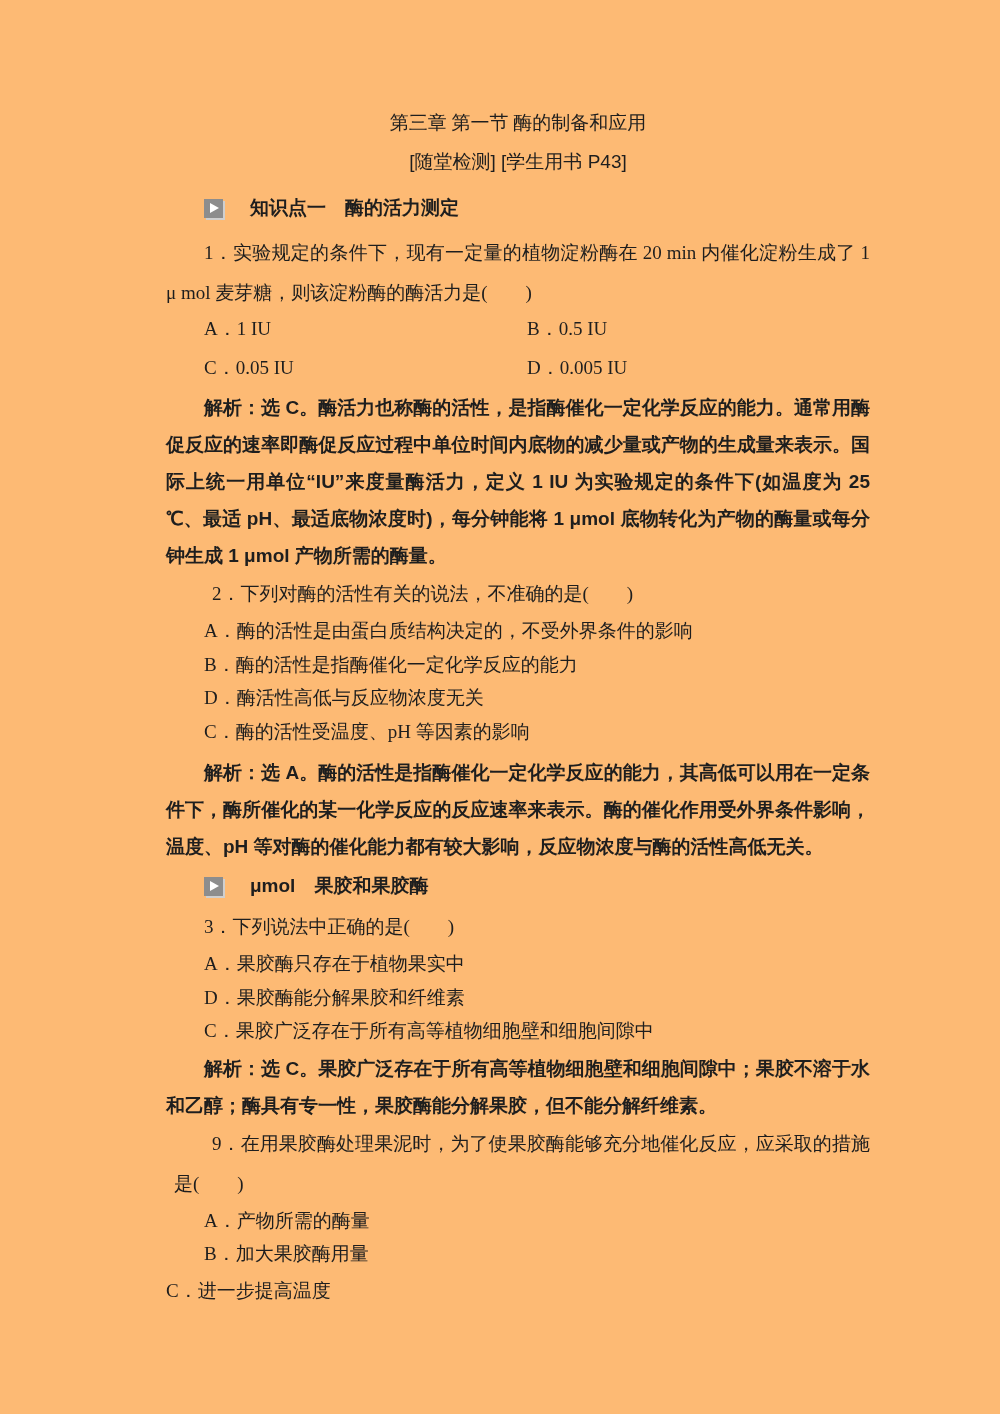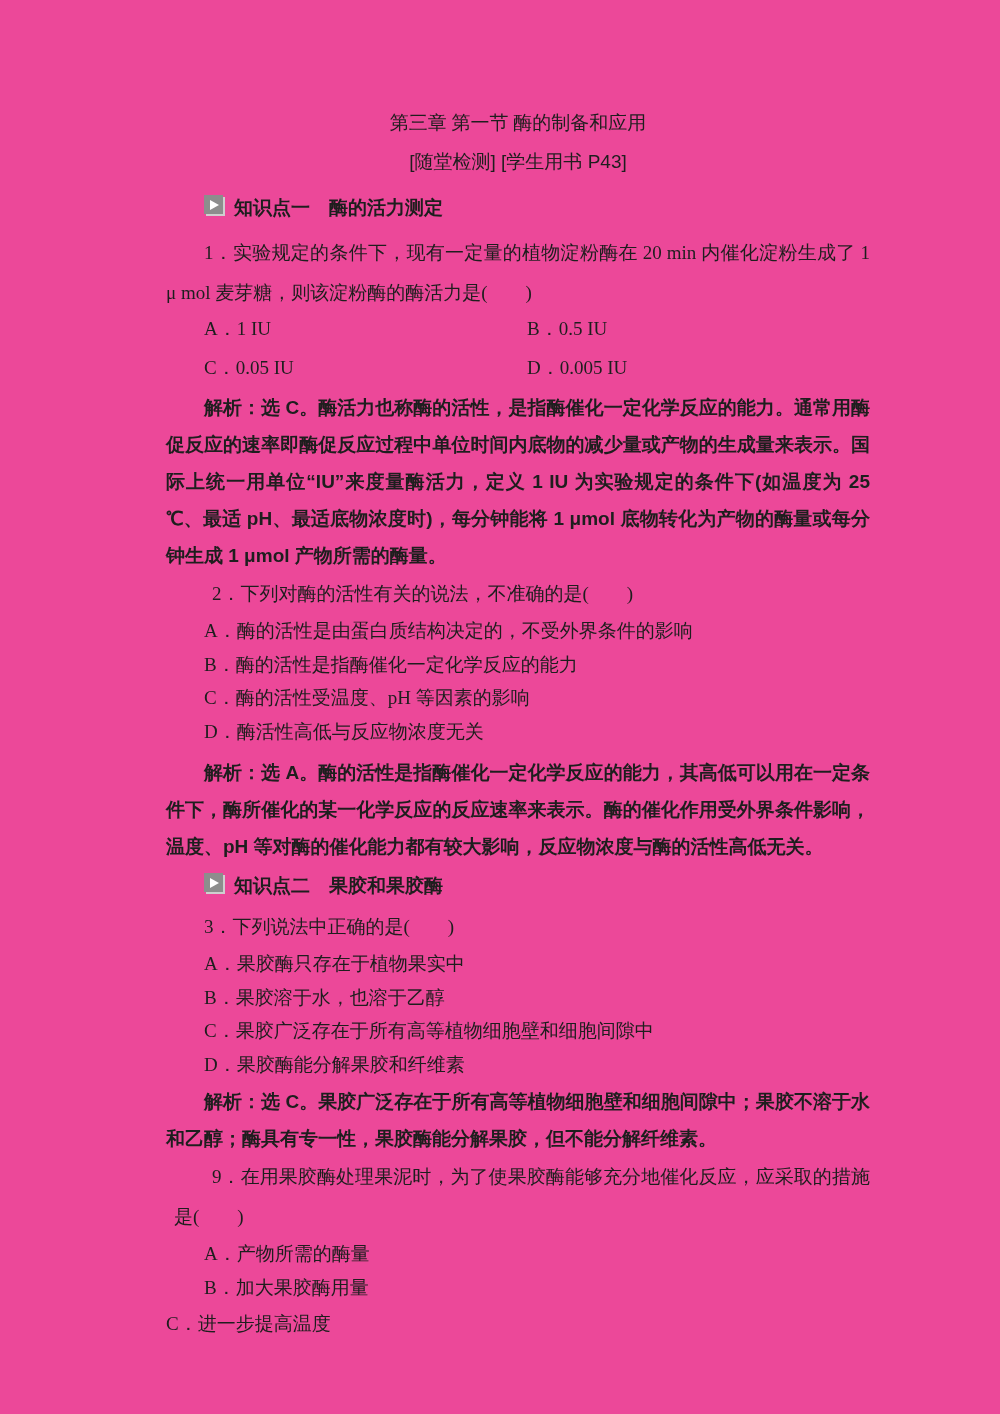--- a/index.html
+++ b/index.html
@@ -2,21 +2,21 @@
 <html><head>
 <meta charset="utf-8">
 <style>
   * { margin: 0; padding: 0; box-sizing: border-box; }
   html, body { background: #e8e8e8; }
   .page {
     position: relative;
     width: 1000px;
     height: 1414px;
     margin: 0 auto;
-    background: #ec4899;
+    background: #fdba74;
     color: #1e1e1e;
     font-family: "Liberation Serif", serif;
     font-size: 19px;
     overflow: hidden;
     padding-left: 36px;
   }
   .content {
     width: 704px;
     margin: 0 auto;
     padding-top: 110px;
@@ -30,25 +30,27 @@
   }
   .doc-subtitle {
     text-align: center;
     line-height: 26px;
     margin-top: 13px;
     font-family: "Liberation Sans", sans-serif;
     font-weight: 400;
   }
   .kp-heading {
     display: flex;
+    align-items: center;
     margin-top: 20px;
     padding-left: 38px;
     font-family: "Liberation Sans", sans-serif;
     font-weight: 700;
     line-height: 26px;
+    gap: 16px;
   }
   .kp-heading.second { margin-top: 8px; }
   .kp-icon {
     width: 19px;
     height: 19px;
     background: #8d8d8d;
     box-shadow: 2px 2px 0 #cfcfcf;
     display: inline-flex;
     align-items: center;
     justify-content: center;
@@ -117,38 +119,37 @@
       <li>B．0.5 IU</li>
       <li>C．0.05 IU</li>
       <li>D．0.005 IU</li>
     </ul>
     <p class="analysis">解析：选 C。酶活力也称酶的活性，是指酶催化一定化学反应的能力。通常用酶促反应的速率即酶促反应过程中单位时间内底物的减少量或产物的生成量来表示。国际上统一用单位“IU”来度量酶活力，定义 1 IU 为实验规定的条件下(如温度为 25 ℃、最适 pH、最适底物浓度时)，每分钟能将 1 μmol 底物转化为产物的酶量或每分钟生成 1 μmol 产物所需的酶量。</p>
 
     <p class="stem tight">2．下列对酶的活性有关的说法，不准确的是(　　)</p>
     <ul class="opts-list">
       <li>A．酶的活性是由蛋白质结构决定的，不受外界条件的影响</li>
       <li>B．酶的活性是指酶催化一定化学反应的能力</li>
+      <li>D．酶活性高低与反应物浓度无关</li>
       <li>C．酶的活性受温度、pH 等因素的影响</li>
-      <li>D．酶活性高低与反应物浓度无关</li>
     </ul>
     <p class="analysis">解析：选 A。酶的活性是指酶催化一定化学反应的能力，其高低可以用在一定条件下，酶所催化的某一化学反应的反应速率来表示。酶的催化作用受外界条件影响，温度、pH 等对酶的催化能力都有较大影响，反应物浓度与酶的活性高低无关。</p>
 
     <div class="kp-heading second">
       <span class="kp-icon">
           <span class="kp-tri"></span>
         </span>
-      <span>知识点二　果胶和果胶酶</span>
+      <span>μmol　果胶和果胶酶</span>
     </div>
 
     <p class="stem" style="margin-top:8px">3．下列说法中正确的是(　　)</p>
     <ul class="opts-list">
       <li>A．果胶酶只存在于植物果实中</li>
-      <li>B．果胶溶于水，也溶于乙醇</li>
+      <li>D．果胶酶能分解果胶和纤维素</li>
       <li>C．果胶广泛存在于所有高等植物细胞壁和细胞间隙中</li>
-      <li>D．果胶酶能分解果胶和纤维素</li>
     </ul>
     <p class="analysis" style="margin-top:2px">解析：选 C。果胶广泛存在于所有高等植物细胞壁和细胞间隙中；果胶不溶于水和乙醇；酶具有专一性，果胶酶能分解果胶，但不能分解纤维素。</p>
 
     <p class="stem tight">9．在用果胶酶处理果泥时，为了使果胶酶能够充分地催化反应，应采取的措施是(　　)</p>
     <ul class="opts-list">
       <li>A．产物所需的酶量</li>
       <li>B．加大果胶酶用量</li>
     </ul>
     <p class="last-line">C．进一步提高温度</p>
 

